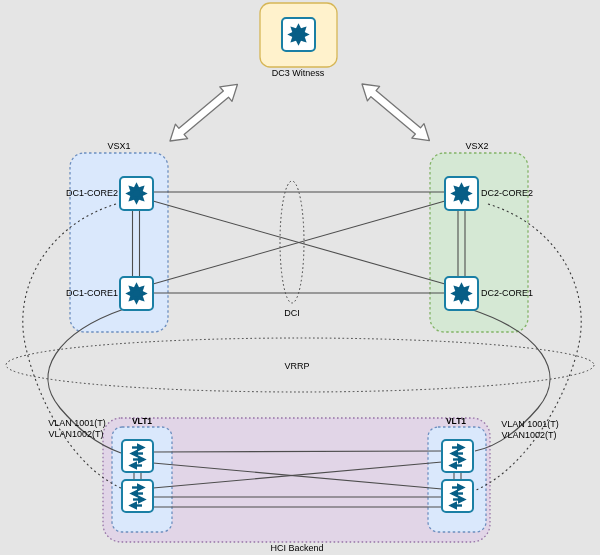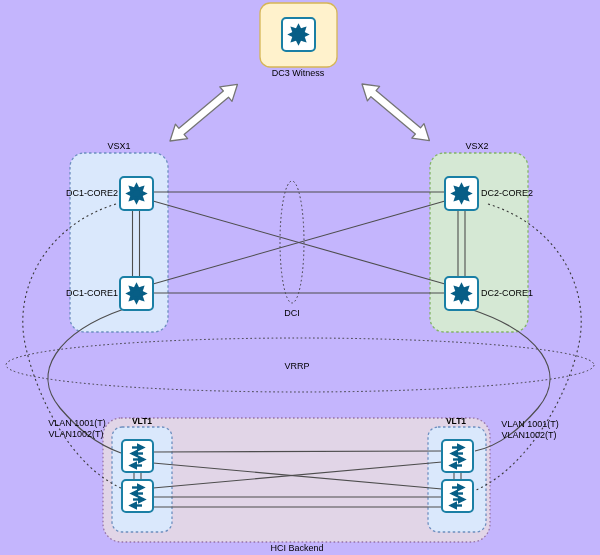--- a/index.html
+++ b/index.html
@@ -1,16 +1,16 @@
 <!DOCTYPE html>
 <html><head>
 <meta charset="utf-8">
 <style>
   html,body{margin:0;padding:0;background:#ffffff;}
-  .stage{position:relative;width:600px;height:555px;background:#c4b5fd;overflow:hidden;
+  .stage{position:relative;width:600px;height:555px;background:#e5e5e5;overflow:hidden;
          font-family:"Liberation Sans",sans-serif;text-decoration:underline;}
   svg text{font-family:"Liberation Sans",sans-serif;font-size:9px;fill:#000;}
   .grp-border-blue{stroke:#6C8EBF;stroke-width:1.3;stroke-dasharray:2.5,2.5;}
   .grp-border-green{stroke:#82B366;stroke-width:1.3;stroke-dasharray:2.5,2.5;}
   .grp-border-purple{stroke:#9673A6;stroke-width:1.3;stroke-dasharray:1.6,2.4;}
   .grp-border-yellow{stroke:#D6B656;stroke-width:1.3;}
   .link{stroke:#4d4d4d;stroke-width:1.1;fill:none;}
   .curve{stroke:#4d4d4d;stroke-width:1.2;fill:none;}
   .dotcurve{stroke:#3a3a3a;stroke-width:1.1;fill:none;stroke-dasharray:2,3;}
   .scope{stroke:#3a3a3a;stroke-width:1;fill:none;stroke-dasharray:1.6,2.6;}

